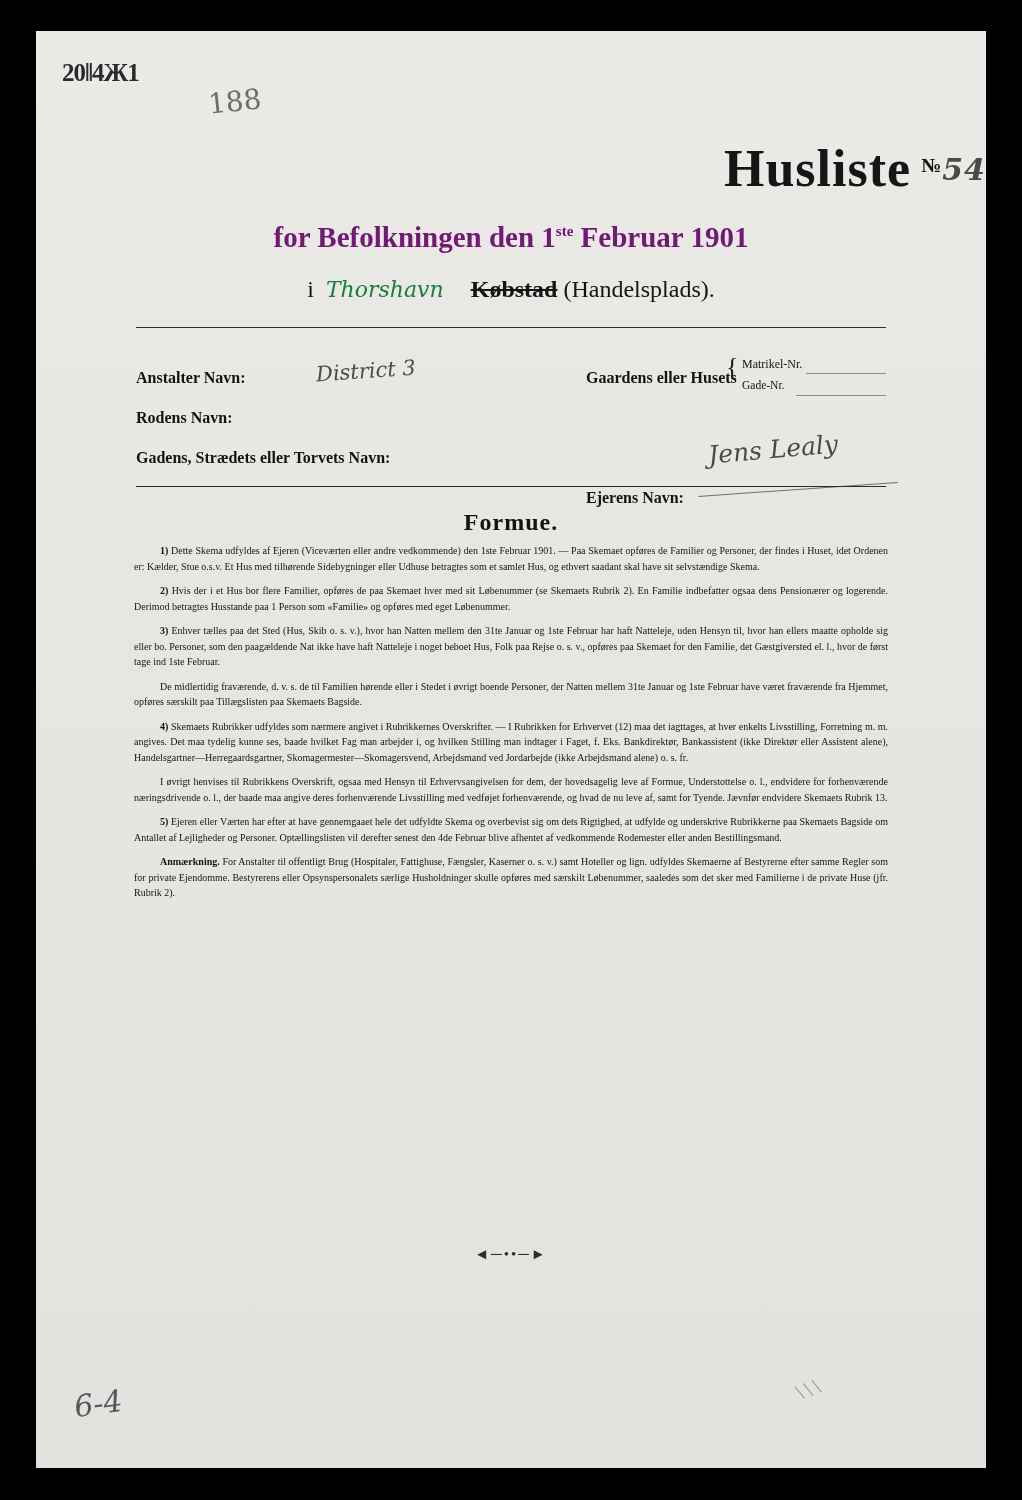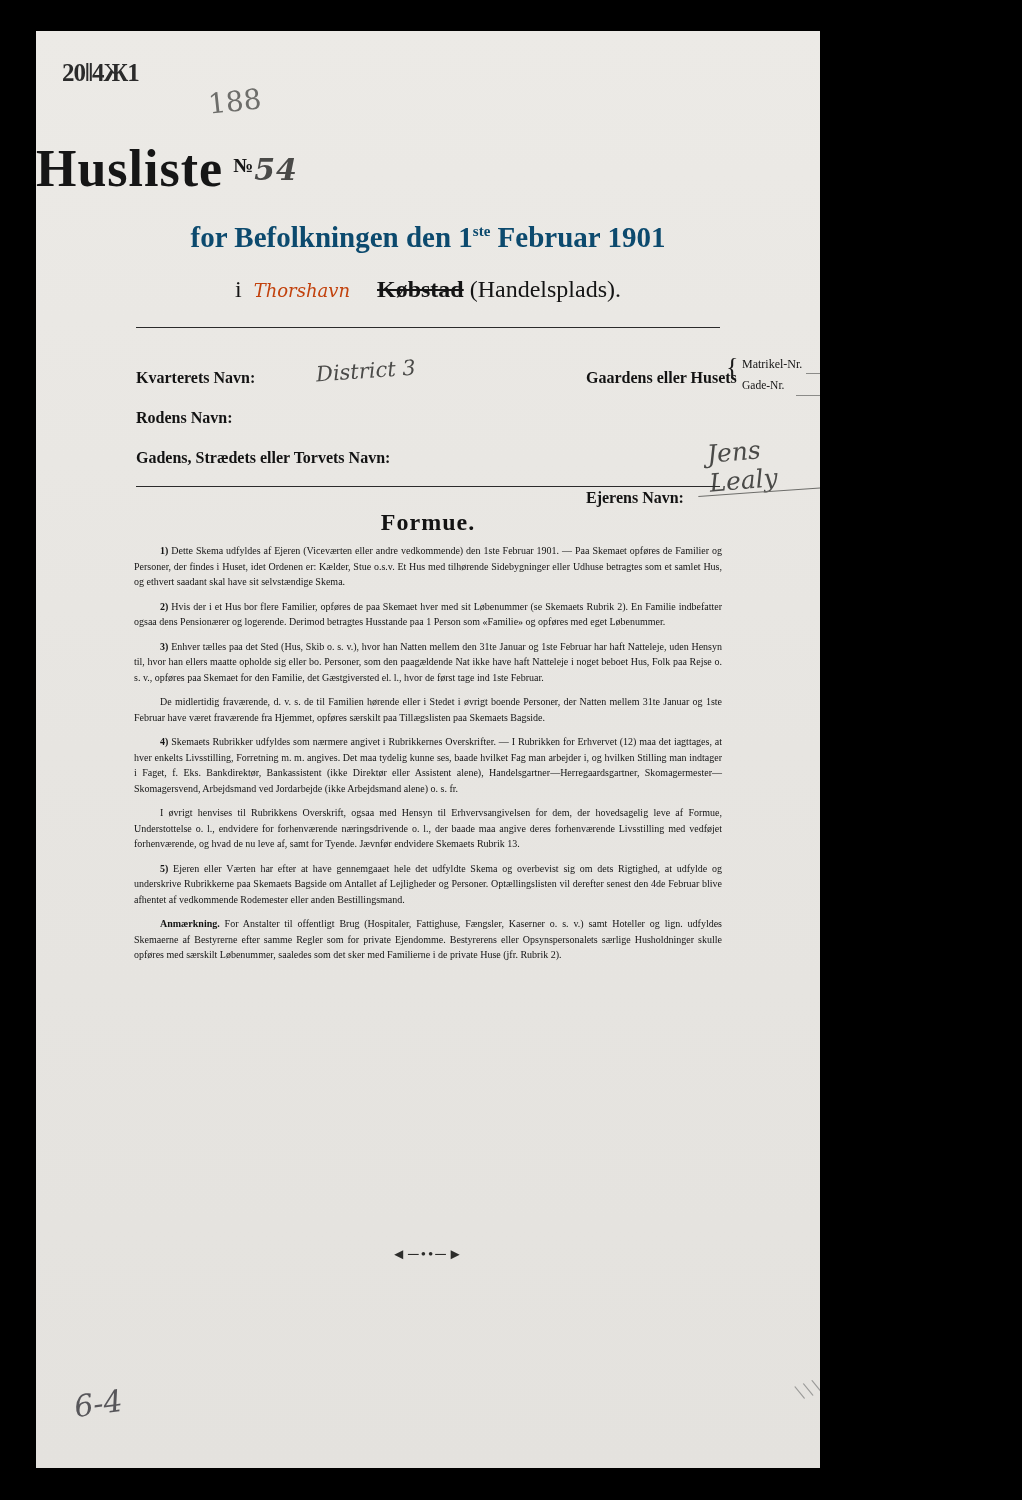--- a/index.html
+++ b/index.html
@@ -1,31 +1,31 @@
 <!DOCTYPE html>
 <html><head>
 <meta charset="utf-8">
 <style>
   html,body{margin:0;padding:0;background:#000;}
   body{width:1022px;height:1500px;font-family:"Liberation Serif",serif;}
-  .page{position:absolute;left:36px;top:31px;width:784px;height:1437px;background:#e9e9e6;overflow:hidden;}
+  .page{position:absolute;left:36px;top:31px;width:950px;height:1437px;background:#e9e9e6;overflow:hidden;}
   .paper{position:absolute;inset:0;background:linear-gradient(180deg,#eceae6 0%,#e7e5e1 50%,#e4e2de 100%);}
   .stamp{position:absolute;left:26px;top:28px;font-family:"Liberation Serif",serif;font-weight:bold;font-size:25px;color:#2b2b2b;letter-spacing:-1px;}
   .pencil-num{position:absolute;left:172px;top:54px;font-size:28px;color:#6d6d6a;font-family:"DejaVu Serif",serif;transform:rotate(-6deg);}
   .pencil-bottom{position:absolute;left:38px;top:1355px;font-size:30px;color:#57565a;font-family:"DejaVu Serif",serif;font-style:italic;transform:rotate(-8deg);}
   .scribble{position:absolute;left:760px;top:1345px;font-size:22px;color:#9a9a98;transform:rotate(-20deg);letter-spacing:3px;}
 
-  h1.title{position:absolute;left:0;right:0;top:108px;text-align:left;margin:0;font-size:52px;font-weight:bold;letter-spacing:1px;color:#161616;}
+  h1.title{position:absolute;left:0;right:0;top:108px;text-align:right;margin:0;font-size:52px;font-weight:bold;letter-spacing:1px;color:#161616;}
   .title .nr{font-size:20px;font-weight:bold;vertical-align:14px;margin-left:10px;}
   .title .handnum{font-family:"DejaVu Serif",serif;font-style:italic;font-size:30px;color:#4a4a48;vertical-align:6px;}
 
-  .sub1{position:absolute;left:0;right:0;top:190px;text-align:center;font-size:29px;font-weight:bold;color:#0c4a6e;}
+  .sub1{position:absolute;left:0;right:0;top:190px;text-align:center;font-size:29px;font-weight:bold;color:#701a75;}
   .sub1 sup{font-size:15px;}
   .sub2{position:absolute;left:0;right:0;top:245px;text-align:center;font-size:24px;color:#141414;}
-  .sub2 .place{font-family:"DejaVu Serif",serif;font-style:italic;font-size:18px;color:#c2410c;margin:4px 6px;}
+  .sub2 .place{font-family:"DejaVu Serif",serif;font-style:italic;font-size:22px;color:#15803d;margin:4px 6px;}
   .sub2 .kob{font-weight:bold;text-decoration:line-through;text-decoration-thickness:2px;margin-left:15px;}
 
   .rule{position:absolute;height:1px;background:#2b2b2b;}
   .rule.r1{left:100px;right:100px;top:296px;}
   .rule.r2{left:100px;right:100px;top:455px;}
 
   .lbl{position:absolute;font-size:16px;color:#131313;font-weight:bold;}
   .thin{position:absolute;height:1px;background:#8b8b88;}
 
   .regler{position:absolute;left:0;right:0;top:478px;text-align:center;font-size:24px;font-weight:bold;letter-spacing:1px;color:#131313;}
@@ -58,21 +58,21 @@
 
   <div class="sub2">
     <span>i</span>
     <span class="place">Thorshavn</span>
     <span class="kob">Købstad</span>
     <span>(Handelsplads).</span>
   </div>
 
   <div class="rule r1"></div>
 
-  <div class="lbl" style="left:100px;top:338px;">Kvarterets Navn:</div>
+  <div class="lbl" style="left:100px;top:338px;">Anstalter Navn:</div>
   <div class="sig" style="left:280px;top:328px;font-size:21px;transform:rotate(-4deg);">District 3</div>
 
   <div class="lbl" style="left:100px;top:378px;">Rodens Navn:</div>
   <div class="sig" style="left:280px;top:372px;font-size:21px;"></div>
 
   <div class="lbl" style="left:100px;top:418px;text-align:center;">Gadens, Strædets eller Torvets Navn:</div>
   <div class="sig" style="left:420px;top:412px;font-size:21px;"></div>
 
   <div class="lbl" style="left:550px;top:338px;">Gaardens eller Husets</div>
   <div style="position:absolute;left:690px;top:324px;font-size:26px;color:#1a1a1a;line-height:.9;">{</div>

